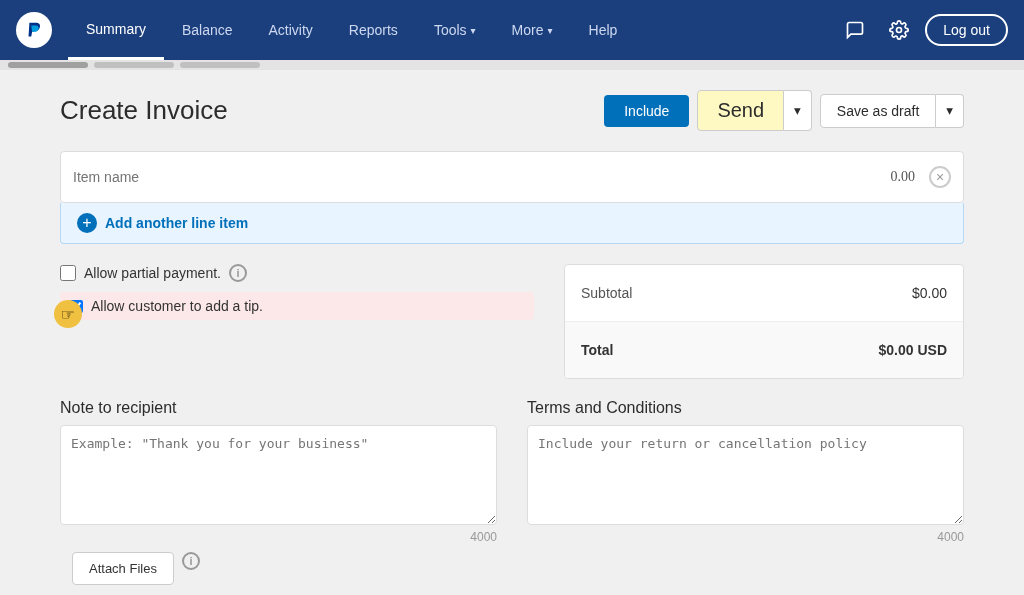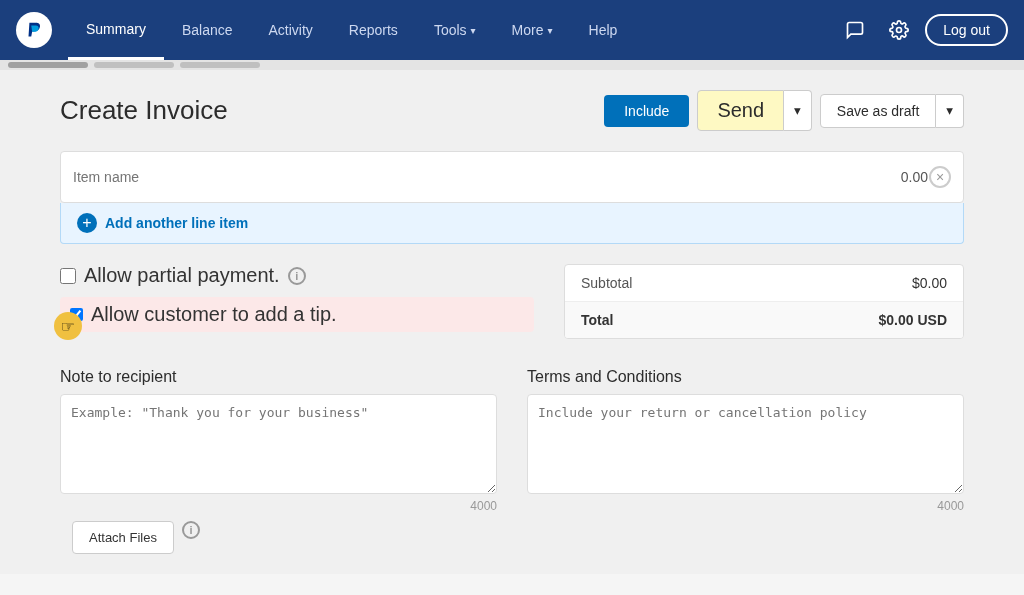--- a/index.html
+++ b/index.html
@@ -139,21 +139,22 @@
       flex: 1;
       border: none;
       outline: none;
       font-size: 14px;
       color: #999;
       background: transparent;
     }
     .item-amount {
       color: #555;
       font-size: 14px;
-      margin-right: 1px;
+      margin-right: 14px;
+      font-family: Liberation Serif, serif;
     }
     .close-circle {
       width: 22px; height: 22px;
       border-radius: 50%;
       border: 2px solid #ccc;
       display: flex; align-items: center; justify-content: center;
       cursor: pointer;
       color: #999;
       font-size: 14px;
     }
@@ -190,42 +191,42 @@
     
     .totals-table {
       border: 1px solid #ddd;
       border-radius: 4px;
       overflow: hidden;
       background: white;
     }
     .totals-row {
       display: flex;
       justify-content: space-between;
-      padding: 10px 16px;
+      padding: 20px 16px;
       border-bottom: 1px solid #eee;
     }
     .totals-row:last-child { border-bottom: none; }
     .totals-label { color: #555; font-size: 14px; }
     .totals-value { color: #333; font-size: 14px; }
     .totals-row.total-row { background: #f9f9f9; align-items: center; }
     .totals-row.total-row .totals-label { font-weight: bold; color: #333; }
     .totals-row.total-row .totals-value { font-weight: bold; color: #333; }
 
     
     .checkbox-row {
       display: flex;
       align-items: center;
       gap: 8px;
       margin-bottom: 10px;
     }
     .checkbox-row input[type="checkbox"] {
       width: 16px; height: 16px;
       cursor: pointer;
     }
-    .checkbox-label { font-size: 20px; color: #333; }
+    .checkbox-label { font-size: 14px; color: #333; }
     .info-icon {
       width: 18px; height: 18px;
       border-radius: 50%;
       border: 2px solid #999;
       color: #999;
       display: flex; align-items: center; justify-content: center;
       font-size: 11px;
       font-weight: bold;
       cursor: pointer;
     }

